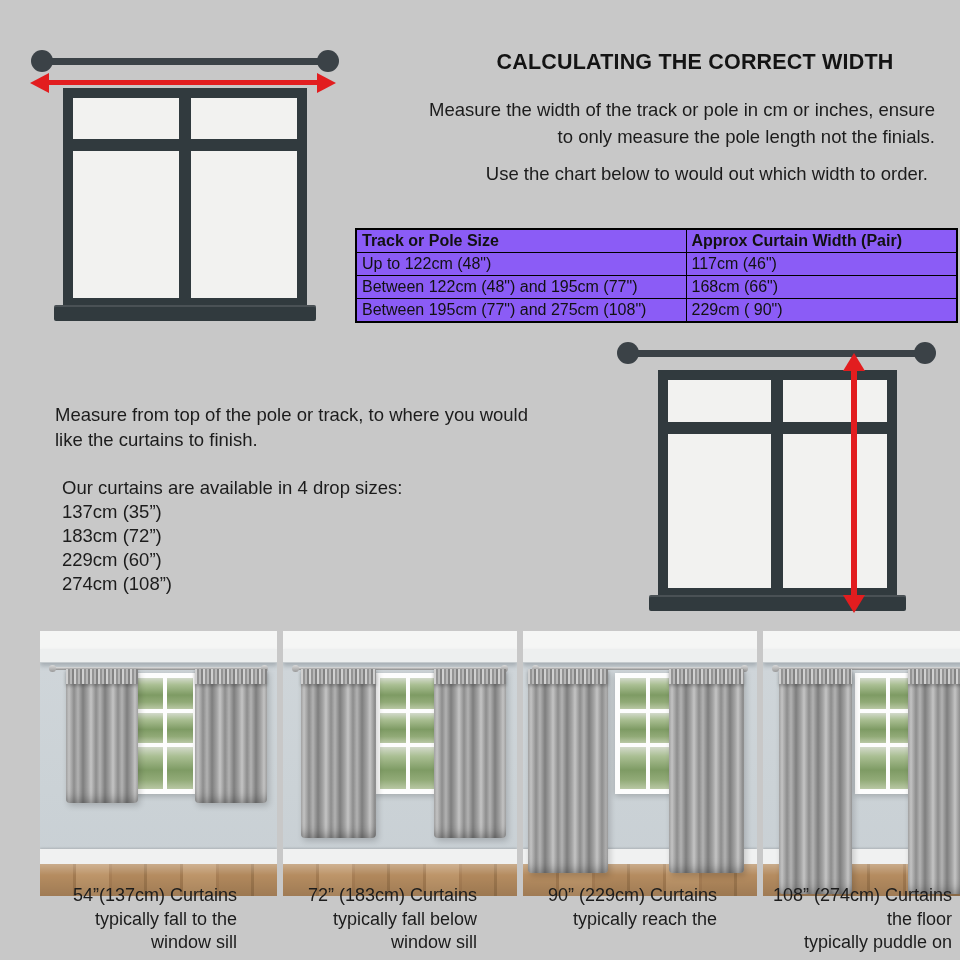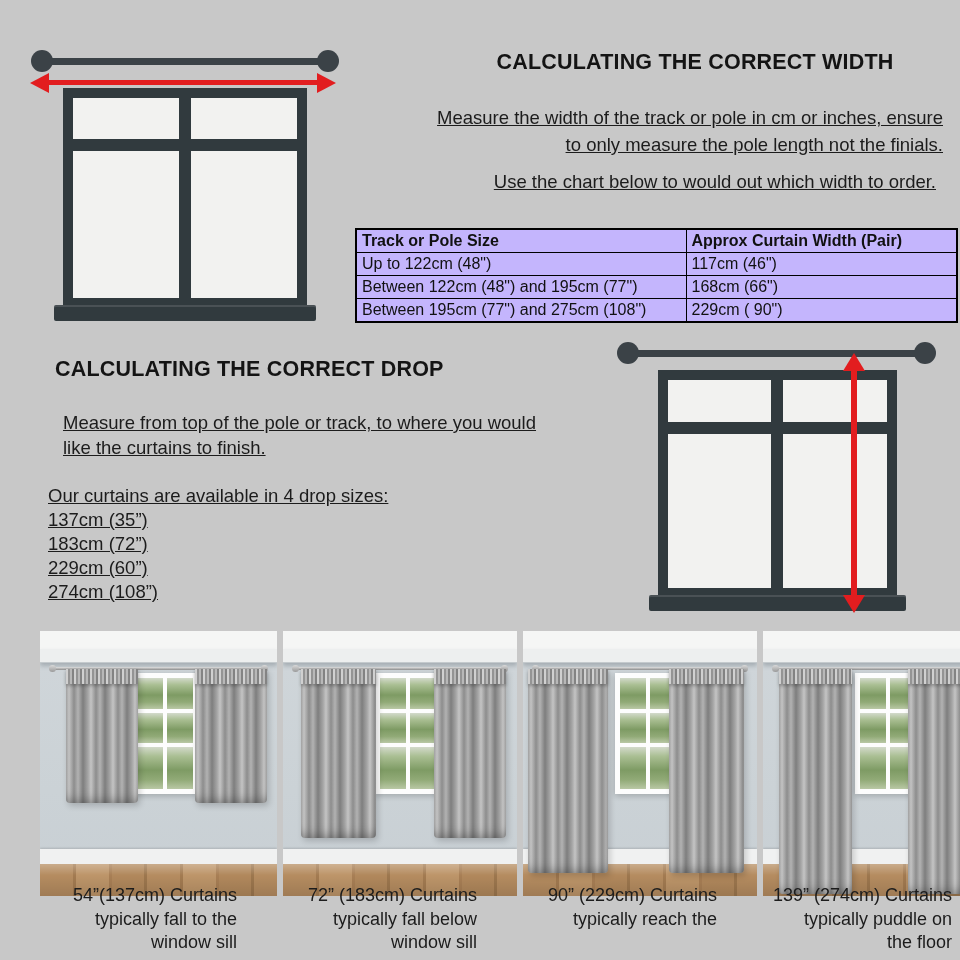--- a/index.html
+++ b/index.html
@@ -5,30 +5,30 @@
   html,body { margin:0; padding:0; }
   .page {
     position:relative; width:960px; height:960px; background:#c8c8c8;
     font-family:"Liberation Sans","DejaVu Sans",sans-serif; color:#111;
     overflow:hidden;
   }
   
   .sec-title { position:absolute; margin:0; font-size:21.5px; font-weight:700; color:#141414; letter-spacing:.2px; }
   #width-title { left:455px; top:50px; width:480px; text-align:center; }
   #drop-title  { left:55px;  top:357px; }
-  .body-text { position:absolute; margin:8px; font-size:18.5px; line-height:27px; color:#1c1c1c;text-decoration:underline; }
+  .body-text { position:absolute; margin:0; font-size:18.5px; line-height:27px; color:#1c1c1c; }
   #width-para1 { left:345px; top:96px;  width:590px; text-align:right; }
   #width-para2 { left:345px; top:160px; width:583px; text-align:right; }
   #drop-para   { left:55px;  top:402px; width:545px; line-height:25px; }
-  #drop-sizes  { left:40px;  top:476px; width:400px; line-height:24px; }
+  #drop-sizes  { left:62px;  top:476px; width:400px; line-height:24px; }
   #drop-sizes span { display:block; }
 
   
   table.chart { position:absolute; left:355px; top:228px; width:603px;
-    border-collapse:collapse; background:#c4b5fd; font-size:16px; table-layout:fixed; }
+    border-collapse:collapse; background:#8b5cf6; font-size:16px; table-layout:fixed; }
   table.chart th, table.chart td { border:1.5px solid #000; padding:1px 5px; text-align:left; height:20px; white-space:nowrap; overflow:hidden; }
   table.chart { border:2px solid #000; }
   table.chart th { font-weight:700; }
   table.chart col.c1 { width:330px; }
 
   
   .pole { position:absolute; height:7px; background:#3b4247; border-radius:4px; }
   .pole::before, .pole::after { content:""; position:absolute; top:-8px; width:22px; height:22px; border-radius:50%; background:#3b4247; }
   .pole::before { left:-11px; } .pole::after { right:-11px; }
   #pole-width { left:42px; top:58px; width:286px; }
@@ -145,21 +145,20 @@
         <td>Between 122cm (48") and 195cm (77")</td>
         <td>168cm (66")</td>
       </tr>
       <tr>
         <td>Between 195cm (77") and 275cm (108")</td>
         <td>229cm ( 90")</td>
       </tr>
     </tbody>
   </table>
 
-  <h2 class="sec-title" id="drop-title">CALCULATING THE CORRECT DROP</h2>
   <p class="body-text" id="drop-para">
     <span>Measure from top of the pole or track, to where you would</span><br>
     <span>like the curtains to finish.</span>
   </p>
   <p class="body-text" id="drop-sizes">
     <span>Our curtains are available in 4 drop sizes:</span>
     <span>137cm (35”)</span>
     <span>183cm (72”)</span>
     <span>229cm (60”)</span>
     <span>274cm (108”)</span>
@@ -255,18 +254,18 @@
   <p class="caption" id="caption-2">
     <span>72” (183cm) Curtains</span>
     <span>typically fall below</span>
     <span>window sill</span>
   </p>
   <p class="caption" id="caption-3">
     <span>90” (229cm) Curtains</span>
     <span>typically reach the</span>
   </p>
   <p class="caption" id="caption-4">
-    <span>139” (274cm) Curtains</span>
+    <span>108” (274cm) Curtains</span>
+    <span>the floor</span>
     <span>typically puddle on</span>
-    <span>the floor</span>
   </p>
 
 </div>
 
 </body></html>

